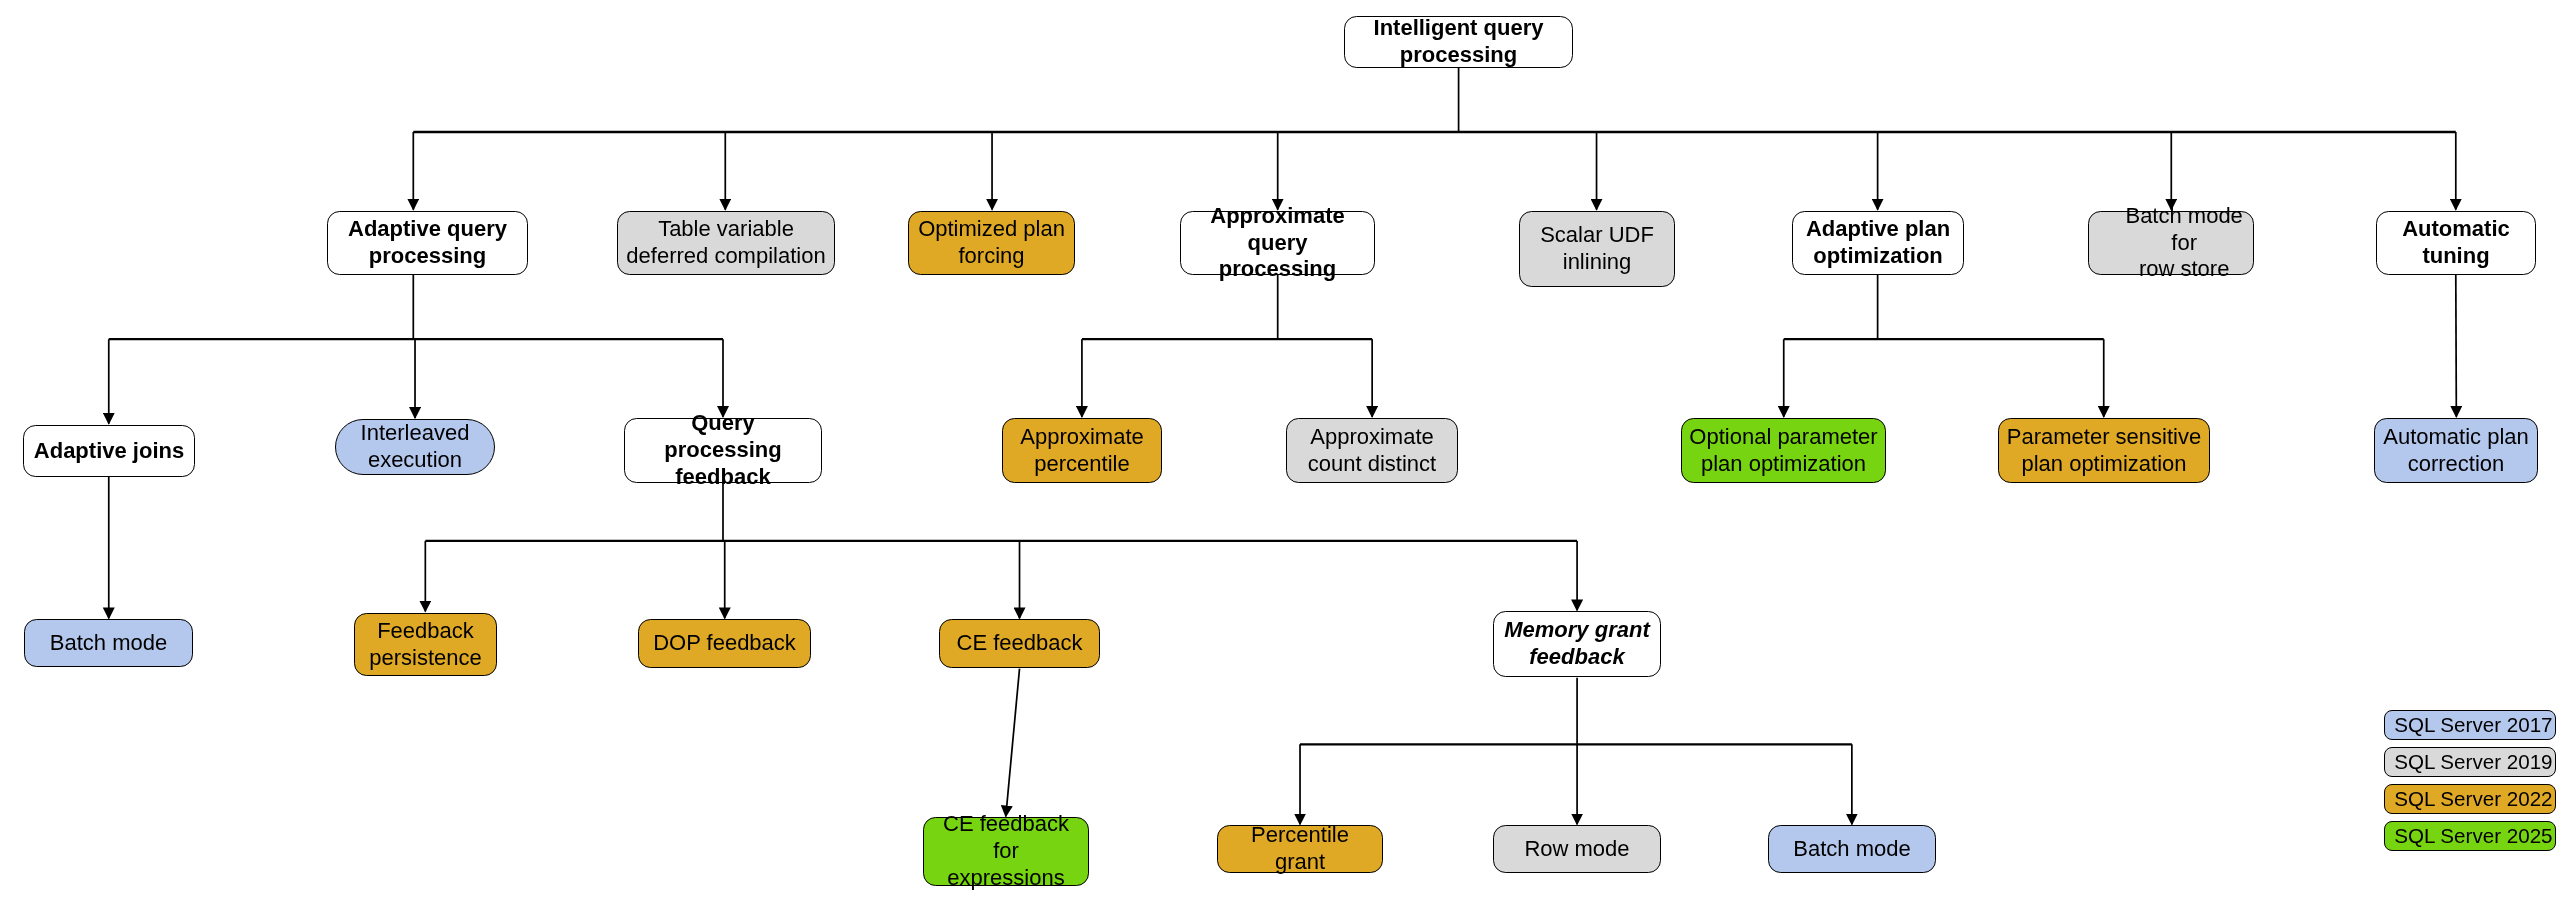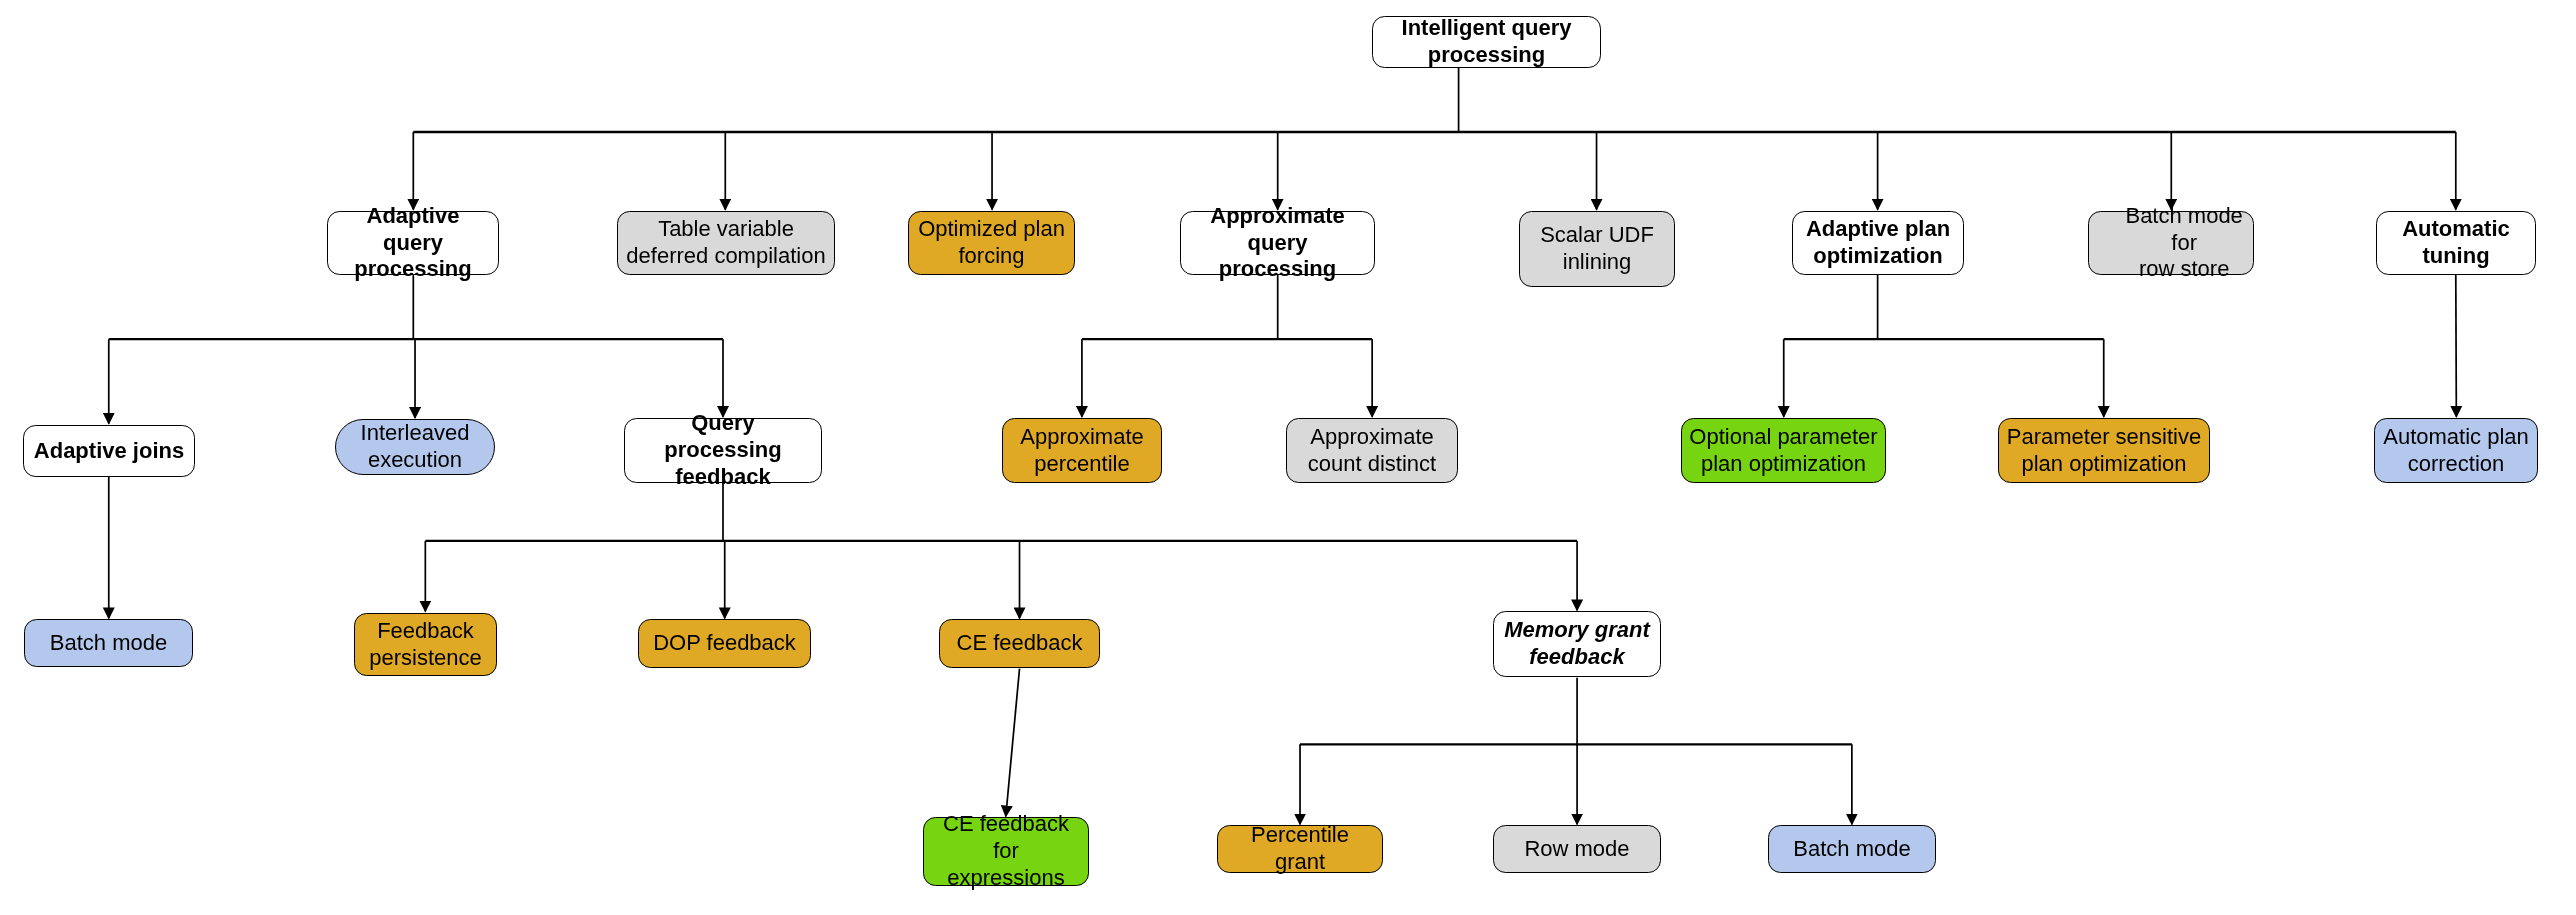--- a/index.html
+++ b/index.html
@@ -35,21 +35,20 @@
     justify-content: center;
     text-align: center;
     color: #000000;
     line-height: 1.22;
     padding: 2.3px 5.7px;
     font-size: 22px;
     background: #ffffff;
   }
   .node.root {
     font-weight: bold;
-    margin-left: 28px;
   }
   .node.bold {
     font-weight: bold;
   }
   .fill-white  { background: #ffffff; }
   .fill-gray   { background: #d9d9d9; }
   .fill-blue   { background: #b4c7ec; }
   .fill-orange { background: #e0a925; }
   .fill-green  { background: #76d411; }
   .legend {
@@ -121,21 +120,21 @@
       <path d="M 2271 1300.1 L 3235 1300.1" stroke="#000000" stroke-width="4" fill="none"></path>
       <path d="M 2271 1300.1 L 2271 1440" stroke="#000000" stroke-width="3" fill="none" marker-end="url(#arrow)"></path>
       <path d="M 2755 1300.1 L 2755 1440" stroke="#000000" stroke-width="3" fill="none" marker-end="url(#arrow)"></path>
       <path d="M 3235 1300.1 L 3235 1440" stroke="#000000" stroke-width="3" fill="none" marker-end="url(#arrow)"></path>
     </svg>
   <div id="nodes-layer">
       <div class="node fill-white bold root" style="left: 1344px; top: 16px; width: 229px; height: 52px;">
         <span class="node-label">Intelligent query
 processing</span>
       </div>
-      <div class="node fill-white bold" style="left: 327px; top: 211px; width: 172px; height: 64px;">
+      <div class="node fill-white bold" style="left: 327px; top: 211px; width: 201px; height: 64px;">
         <span class="node-label">Adaptive query
 processing</span>
       </div>
       <div class="node fill-gray" style="left: 617px; top: 211px; width: 218px; height: 64px;">
         <span class="node-label">Table variable
 deferred compilation</span>
       </div>
       <div class="node fill-orange" style="left: 908px; top: 211px; width: 167px; height: 64px;">
         <span class="node-label">Optimized plan
 forcing</span>
@@ -213,16 +212,30 @@
 expressions</span>
       </div>
       <div class="node fill-orange" style="left: 1217px; top: 825px; width: 166px; height: 48px;">
         <span class="node-label">Percentile grant</span>
       </div>
       <div class="node fill-gray" style="left: 1493px; top: 825px; width: 168px; height: 48px;">
         <span class="node-label">Row mode</span>
       </div>
       <div class="node fill-blue" style="left: 1768px; top: 825px; width: 168px; height: 48px;">
         <span class="node-label">Batch mode</span>
+      </div>
+    </div>
+  <div class="legend" id="legend">
+      <div class="legend-item fill-blue">
+        <span>SQL Server 2017</span>
+      </div>
+      <div class="legend-item fill-gray">
+        <span>SQL Server 2019</span>
+      </div>
+      <div class="legend-item fill-orange">
+        <span>SQL Server 2022</span>
+      </div>
+      <div class="legend-item fill-green">
+        <span>SQL Server 2025</span>
       </div>
     </div>
 </div>
 
 
 </body></html>

